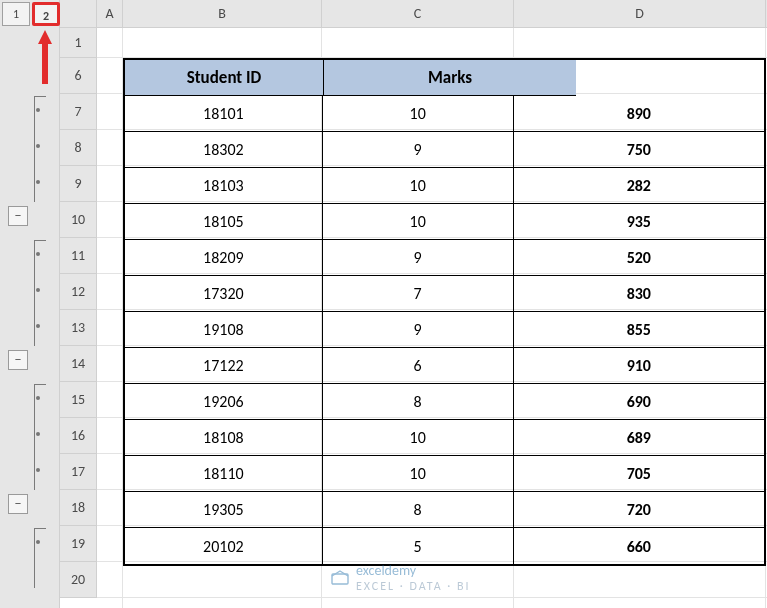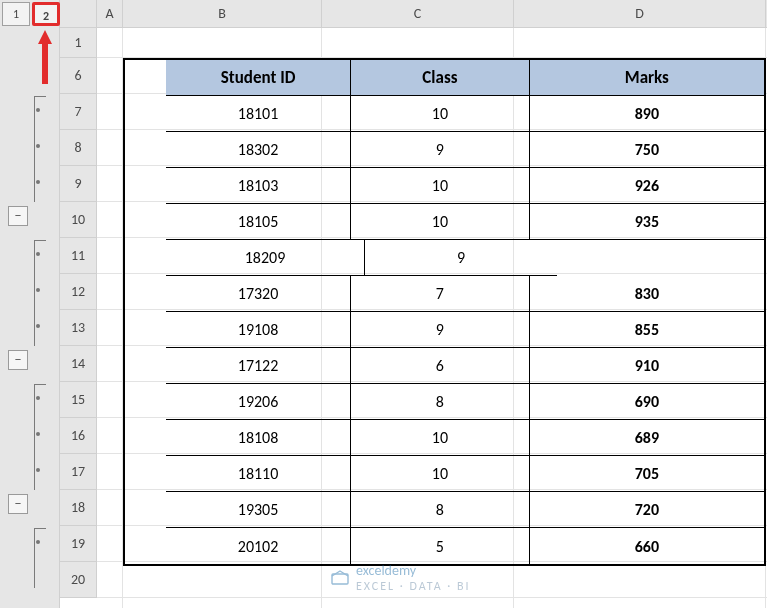--- a/index.html
+++ b/index.html
@@ -138,21 +138,20 @@
   .grid-colC { position:absolute; top:0; bottom:0; left:225px; width:192px; border-right:1px solid #e3e3e3; }
   .grid-colD { position:absolute; top:0; bottom:0; left:417px; width:252px; border-right:1px solid #e3e3e3; }
 
   
   .data-table {
     position: absolute;
     left: 26px;       
     top: 30px;        
     width: 643px;     
     border: 2px solid #000;
-    padding-left: 41px;
   }
   .dt-row { display: flex; height: 36px; }
   .dt-header .dt-cell {
     background: #b4c7e0;
     font-weight: bold;
     font-size: 17px;
   }
   .dt-cell {
     border-right: 1px solid #000;
     border-bottom: 1px solid #000;
@@ -263,47 +262,47 @@
   <div class="grid-row" style="top:354px;"></div>
   <div class="grid-row" style="top:390px;"></div>
   <div class="grid-row" style="top:426px;"></div>
   <div class="grid-row" style="top:462px;"></div>
   <div class="grid-row" style="top:498px;"></div>
   <div class="grid-row" style="top:534px;"></div>
 
   <div class="data-table">
     <div class="dt-row dt-header">
       <div class="dt-cell dt-b">Student ID</div>
-      <div class="dt-cell dt-c">Class</div>
       <div class="dt-cell dt-d">Marks</div>
     </div>
 
     <div class="dt-row">
       <div class="dt-cell dt-b">18101</div>
       <div class="dt-cell dt-c">10</div>
       <div class="dt-cell dt-d">890</div>
     </div>
     <div class="dt-row">
       <div class="dt-cell dt-b">18302</div>
       <div class="dt-cell dt-c">9</div>
       <div class="dt-cell dt-d">750</div>
     </div>
     <div class="dt-row">
       <div class="dt-cell dt-b">18103</div>
       <div class="dt-cell dt-c">10</div>
-      <div class="dt-cell dt-d">926</div>
+      <div class="dt-cell dt-d">282</div>
     </div>
     <div class="dt-row">
       <div class="dt-cell dt-b">18105</div>
       <div class="dt-cell dt-c">10</div>
       <div class="dt-cell dt-d">935</div>
     </div>
     <div class="dt-row">
       <div class="dt-cell dt-b">18209</div>
       <div class="dt-cell dt-c">9</div>
+      <div class="dt-cell dt-d">520</div>
     </div>
     <div class="dt-row">
       <div class="dt-cell dt-b">17320</div>
       <div class="dt-cell dt-c">7</div>
       <div class="dt-cell dt-d">830</div>
     </div>
     <div class="dt-row">
       <div class="dt-cell dt-b">19108</div>
       <div class="dt-cell dt-c">9</div>
       <div class="dt-cell dt-d">855</div>

